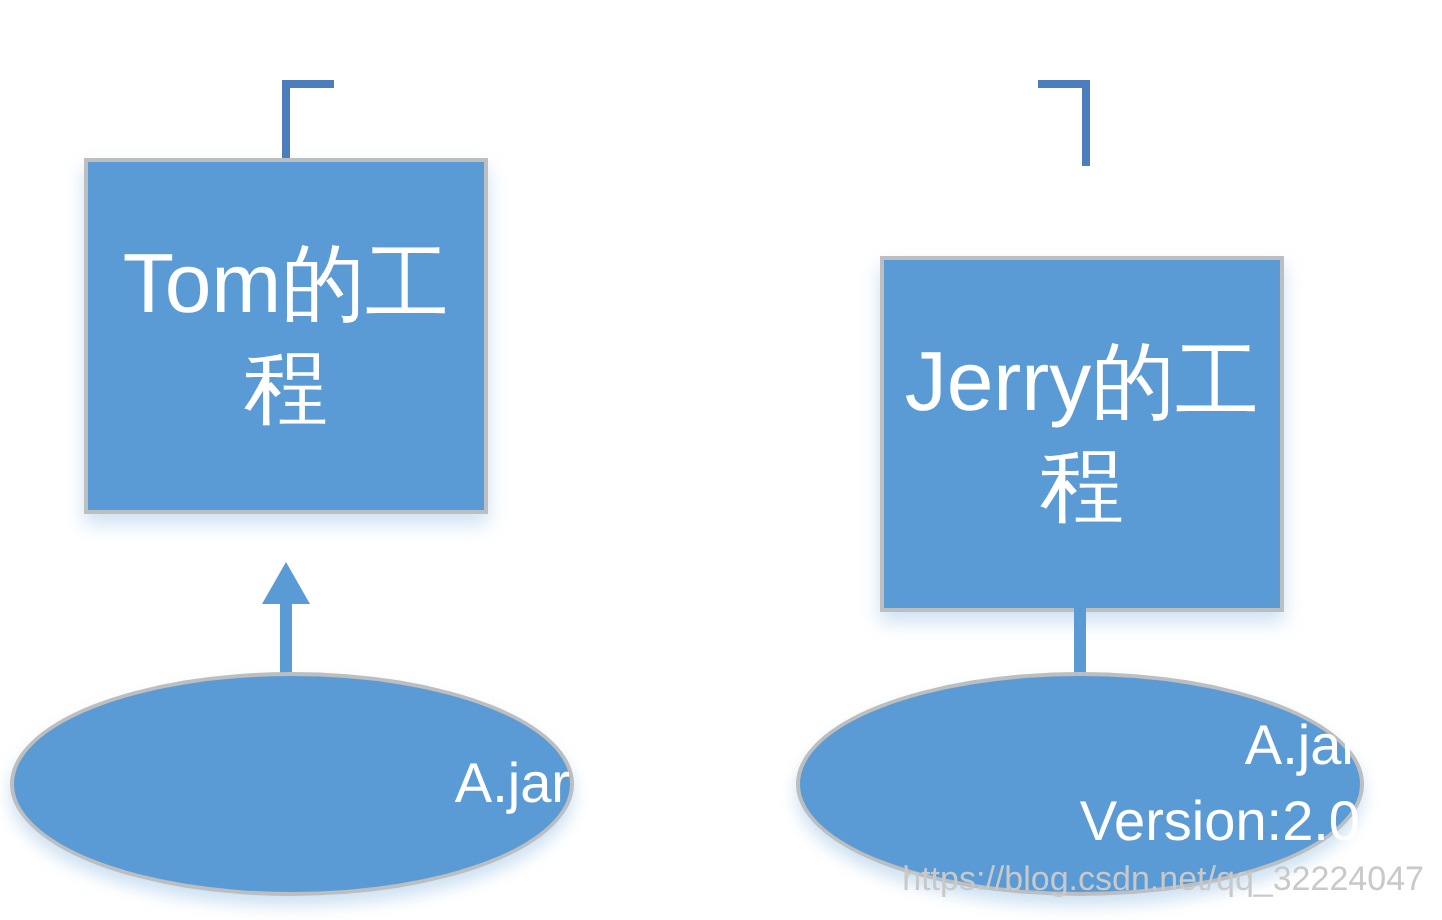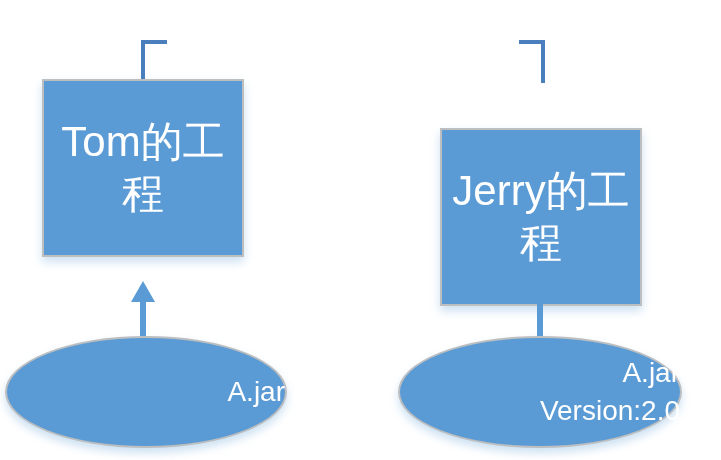--- a/index.html
+++ b/index.html
@@ -135,14 +135,15 @@
 
   <div class="node-ellipse ellipse-left">
     <span class="line">A.jar</span>
   </div>
 
   <div class="node-ellipse ellipse-right">
     <span class="line">A.jar</span>
     <span class="line">Version:2.0</span>
   </div>
 
+  <div class="watermark">https://blog.csdn.net/qq_32224047</div>
 
 </div>
 
 </body></html>

